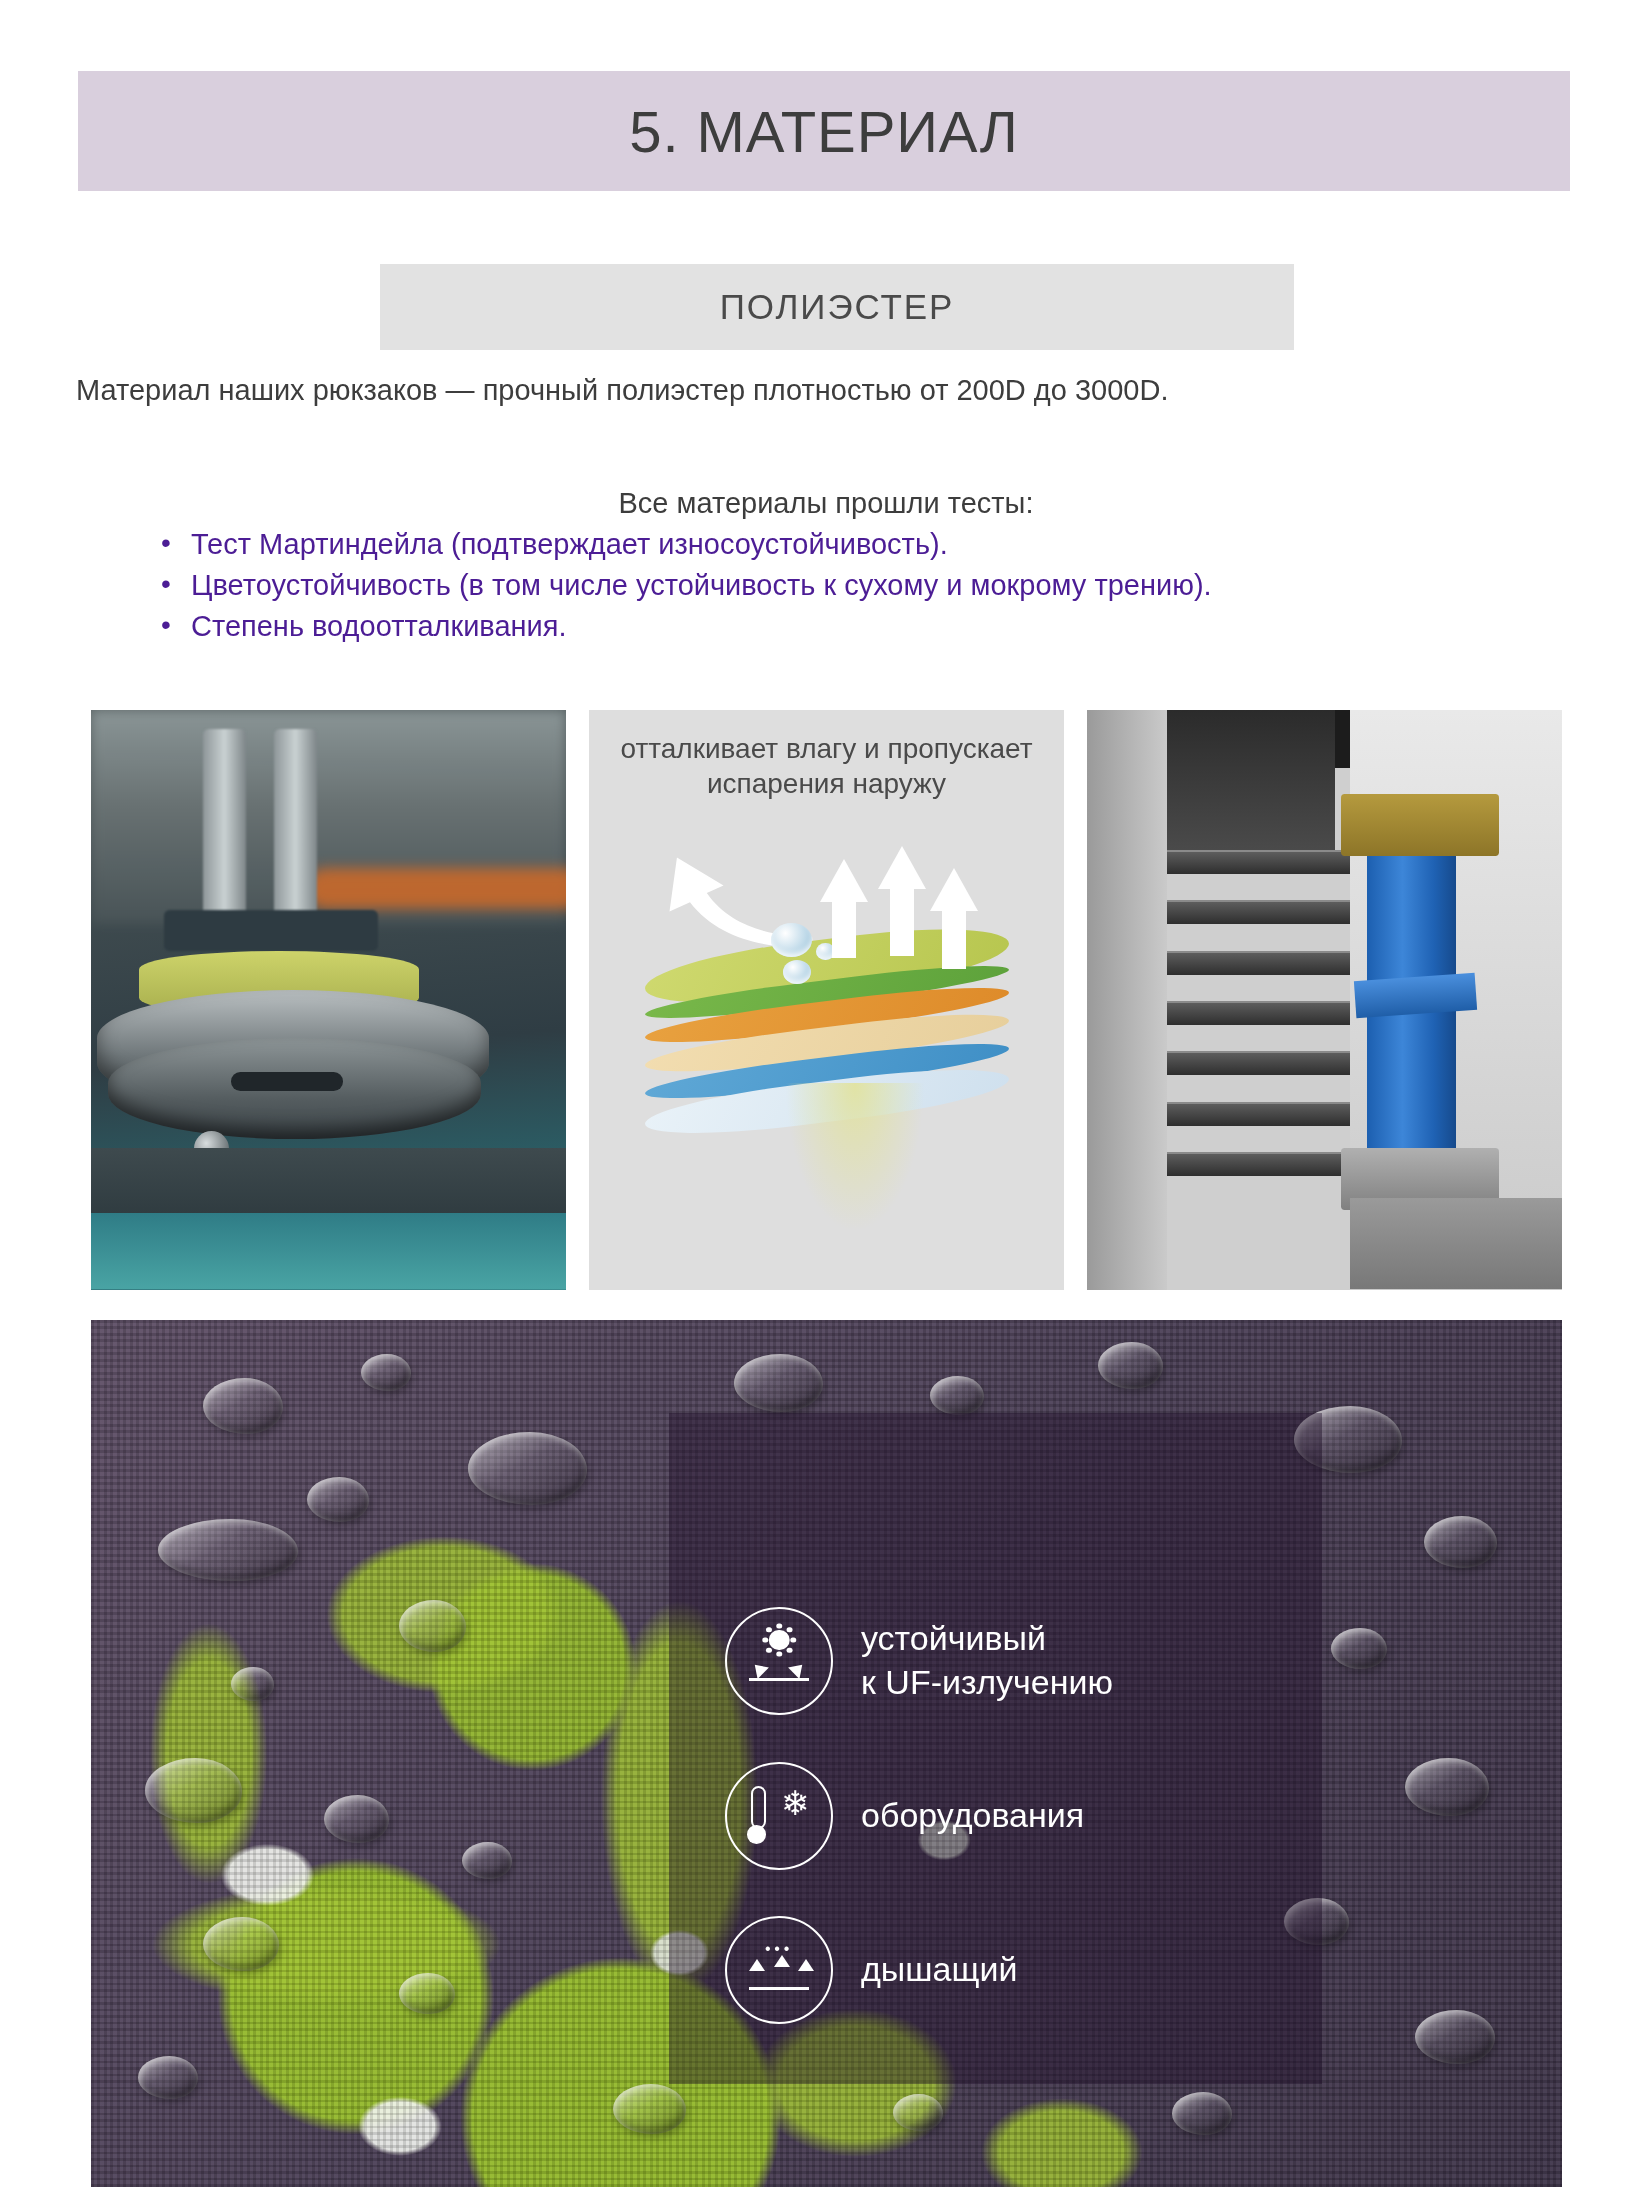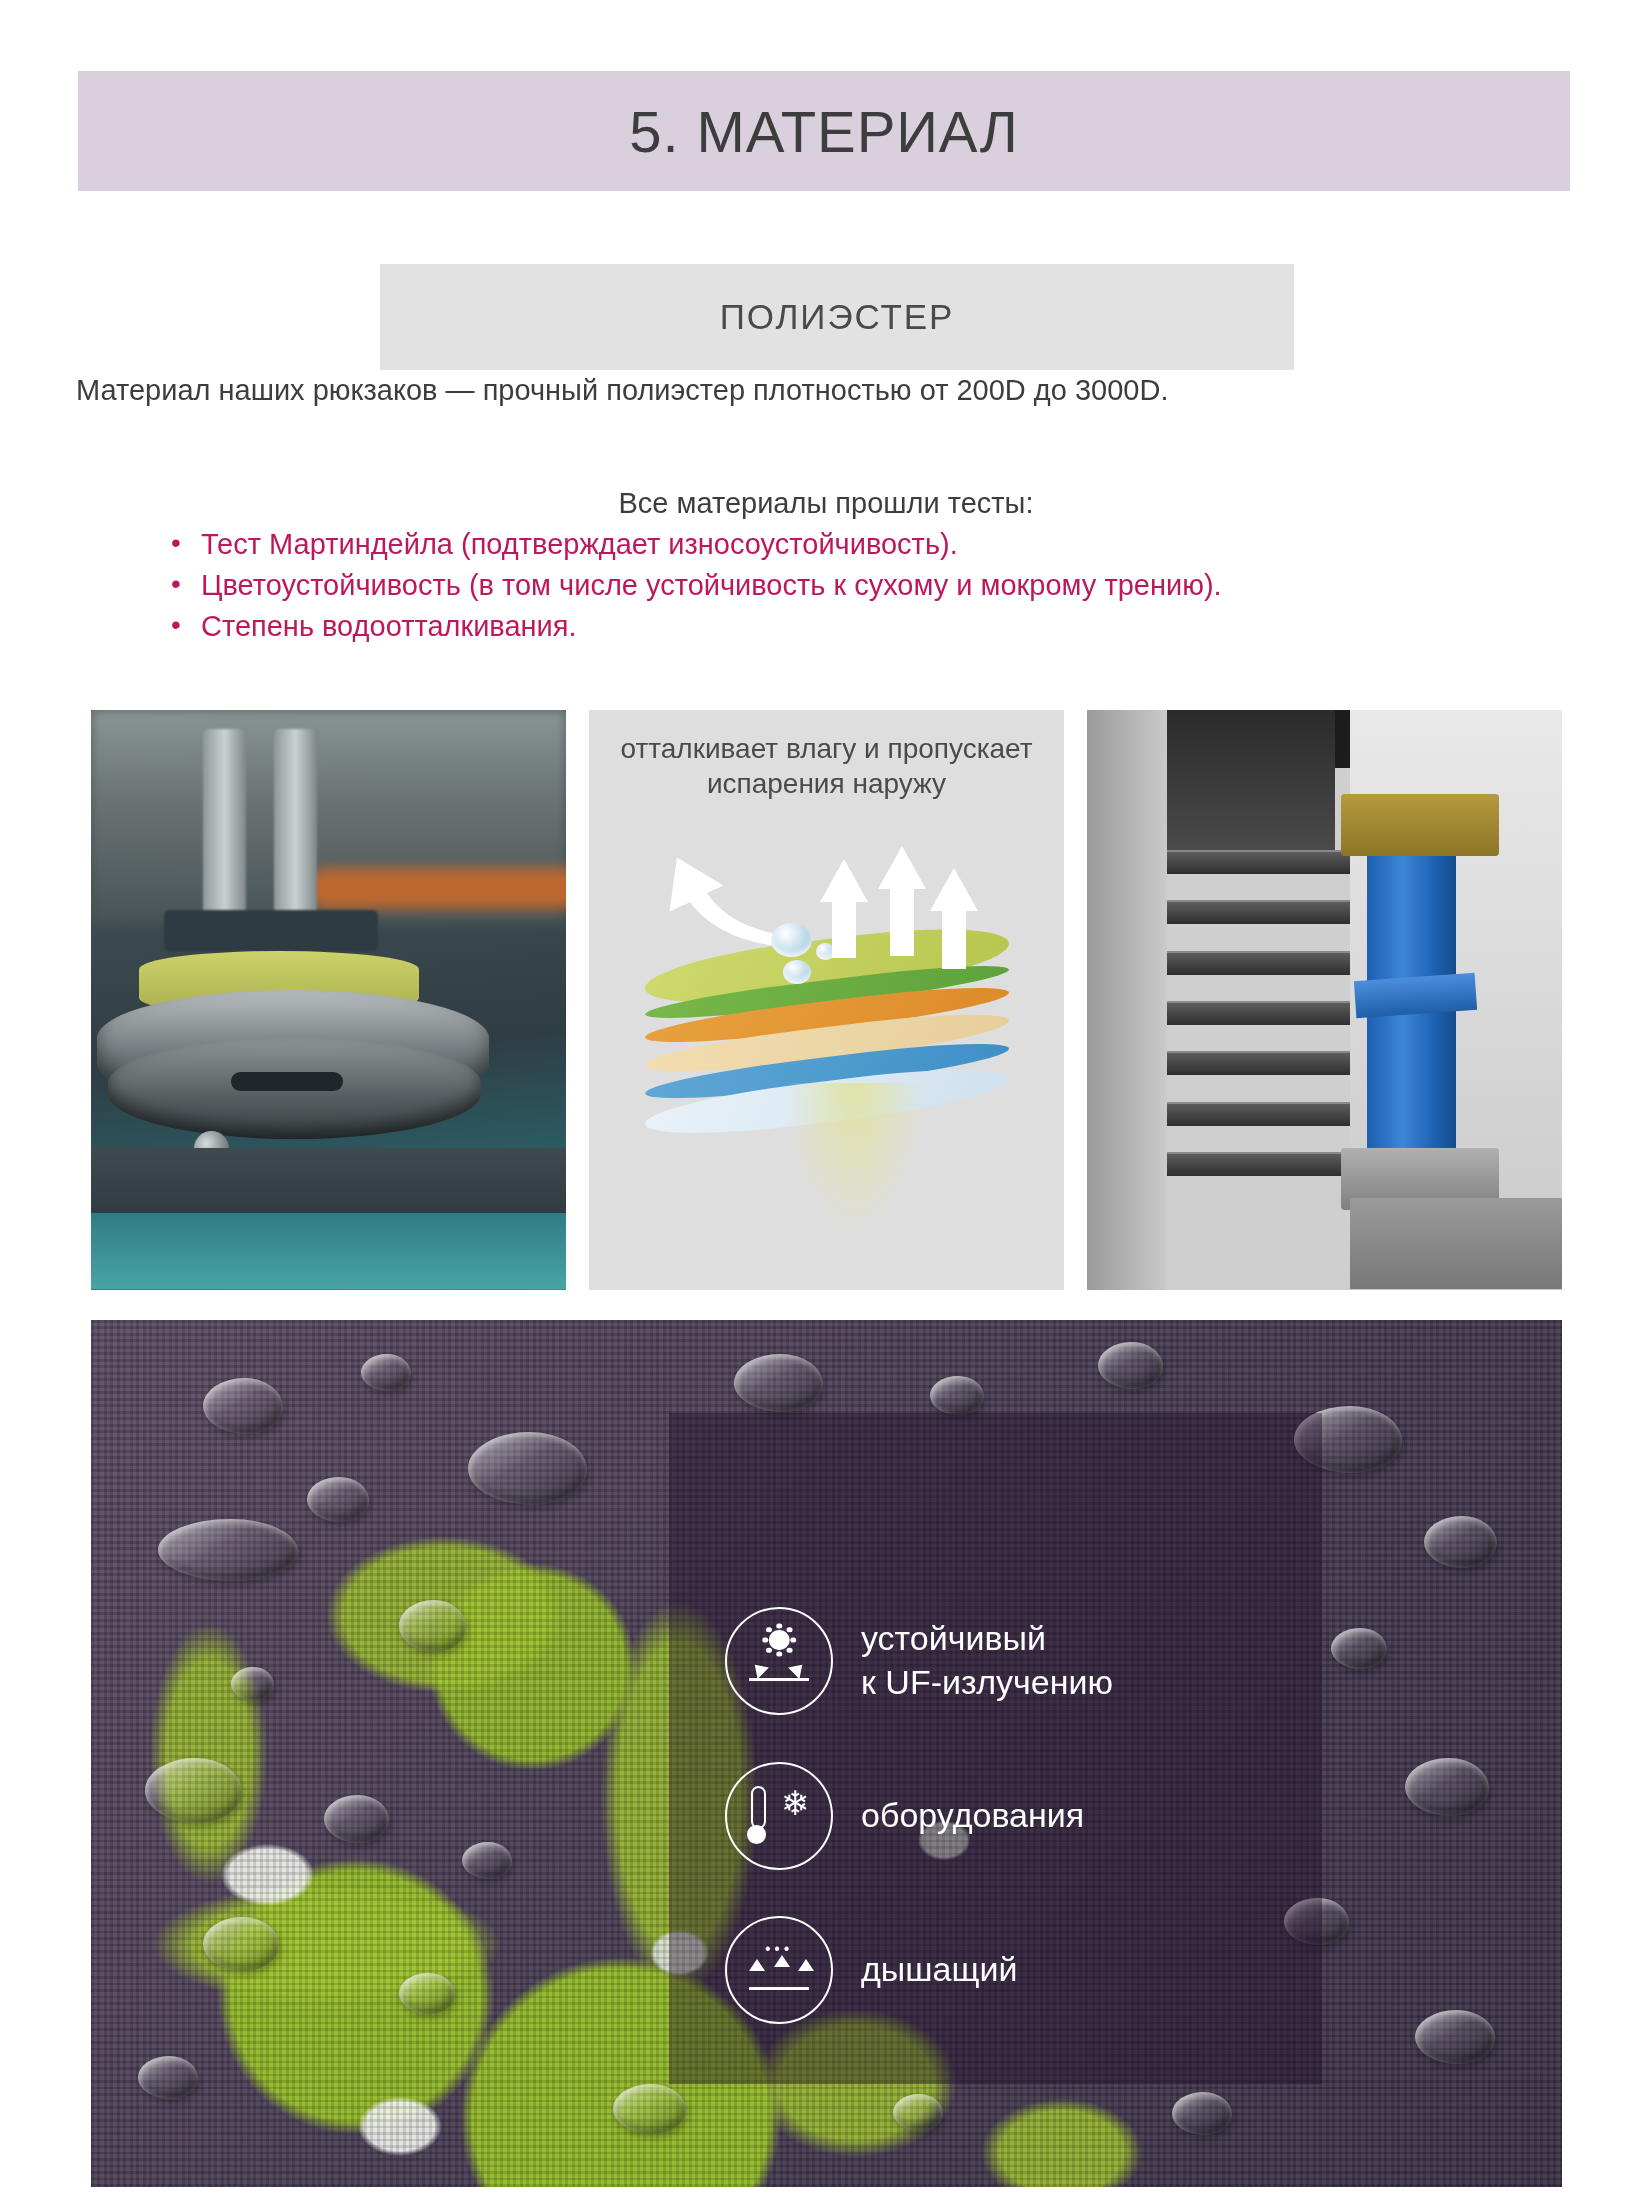--- a/index.html
+++ b/index.html
@@ -34,21 +34,21 @@
     letter-spacing: 0.9px;
     color: #3d3d3d;
   }
 
   
   .subtitle-band {
     position: absolute;
     left: 380px;
     top: 264px;
     width: 914px;
-    height: 106px;
+    height: 86px;
     background: #e2e2e2;
     display: flex;
     align-items: center;
     justify-content: center;
   }
   .subtitle-text {
     font-size: 35px;
     letter-spacing: 1.9px;
     color: #4a4a4a;
   }
@@ -70,26 +70,26 @@
     position: absolute;
     left: 0;
     top: 487px;
     width: 1652px;
     text-align: center;
     font-size: 29px;
     color: #3d3d3d;
   }
   .tests-list {
     position: absolute;
-    left: 171px;
+    left: 161px;
     top: 524px;
     width: 1398px;
     font-size: 29px;
     line-height: 1.42;
-    color: #be185d;
+    color: #4c1d95;
     list-style: none;
     margin: 0;
     padding: 0;
   }
   .tests-list li {
     position: relative;
     padding-left: 30px;
   }
   .tests-list li::before {
     content: "•";

